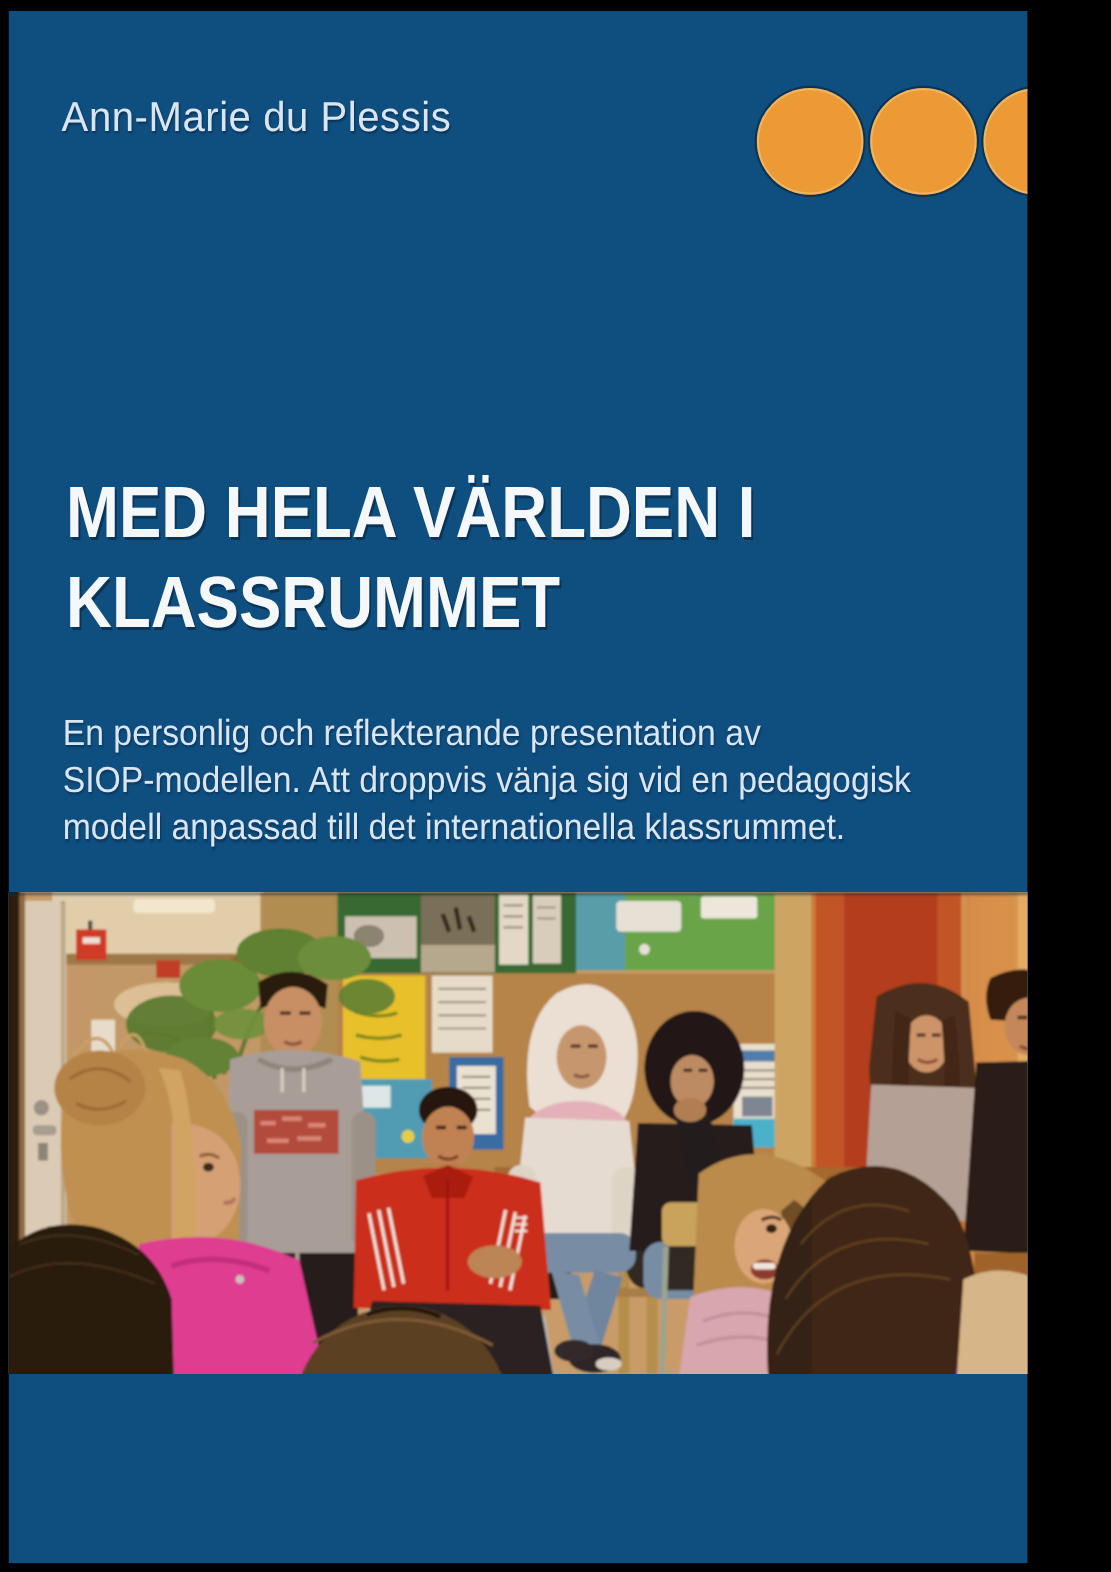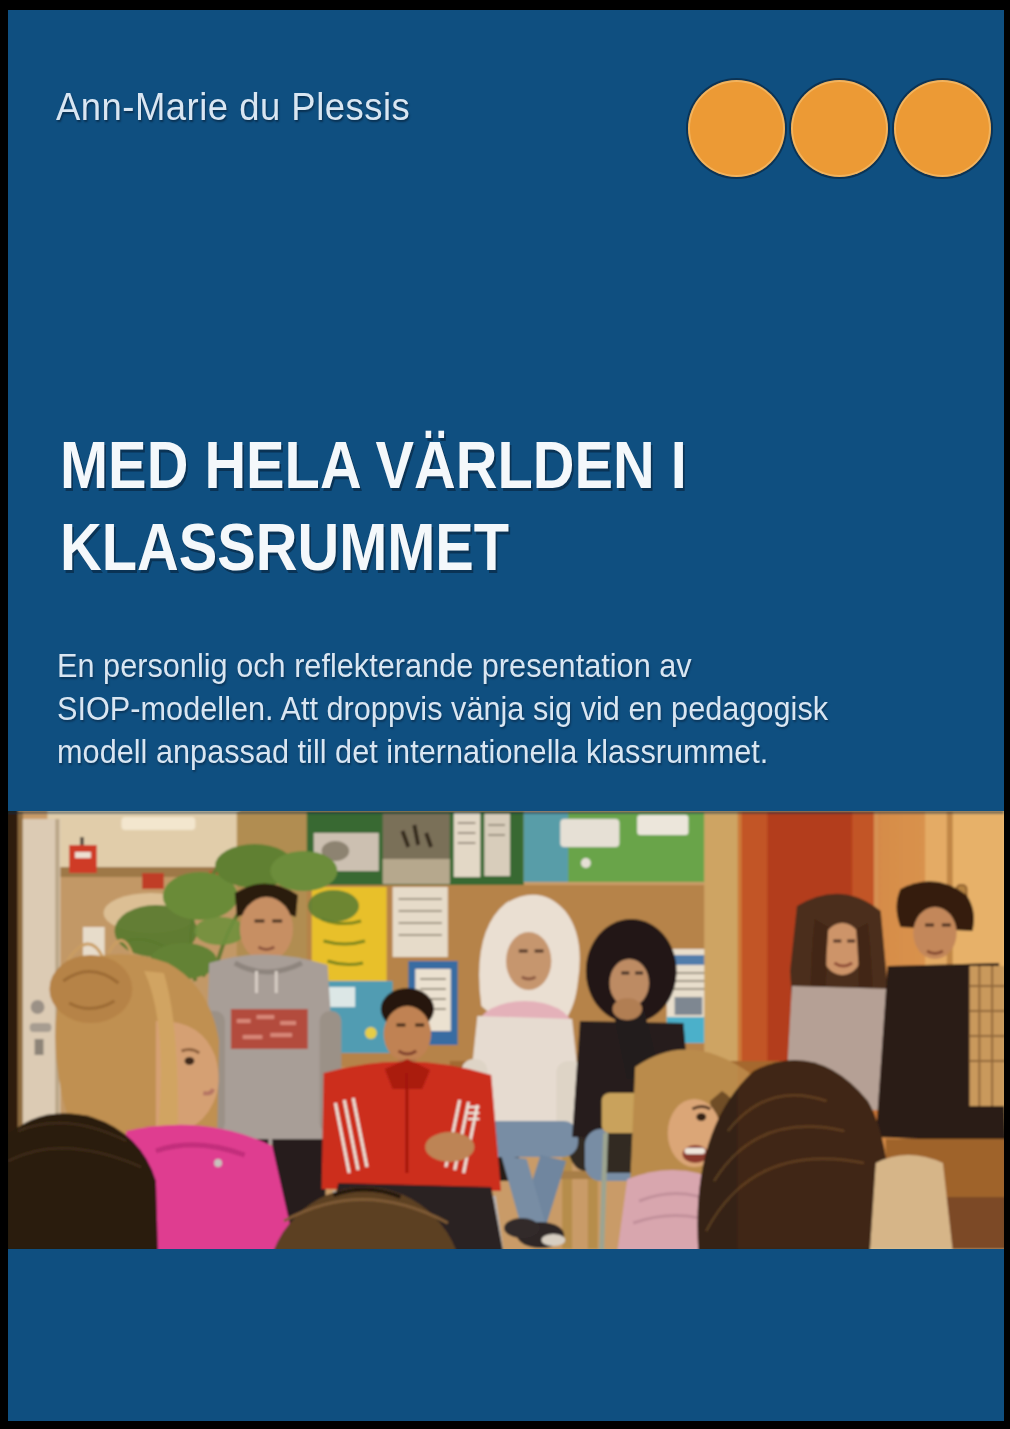--- a/index.html
+++ b/index.html
@@ -1,18 +1,18 @@
 <!DOCTYPE html>
 <html><head>
 <meta charset="utf-8">
 <style>
   html,body { margin:0; padding:0; background:#000; }
   .page {
-    position:relative; width:1010px; height:1429px; background:#000;
-    font-family:"Liberation Sans", sans-serif; overflow:hidden;
+    position:relative; width:902px; height:1429px; background:#000;
+    font-family:"Liberation Sans", sans-serif; overflow:hidden;padding-left:32px;
   }
   .cover-bg {
     position:absolute; left:8px; top:10px; width:996px; height:1411px;
     background:#0f4f80;
   }
   .author {
     position:absolute; left:56px; top:86px;
     font-size:38px; font-weight:400; color:#d9e6f2; letter-spacing:0.5px;
     transform:scaleX(0.96); transform-origin:left top;
     text-shadow:1px 2px 2px rgba(0,10,25,.45);

